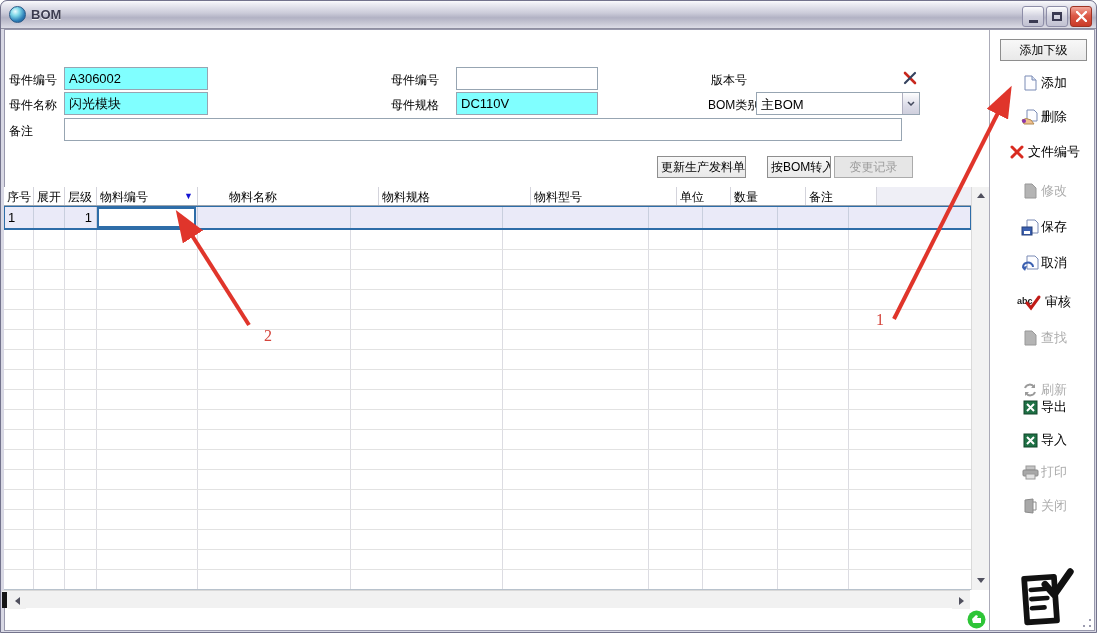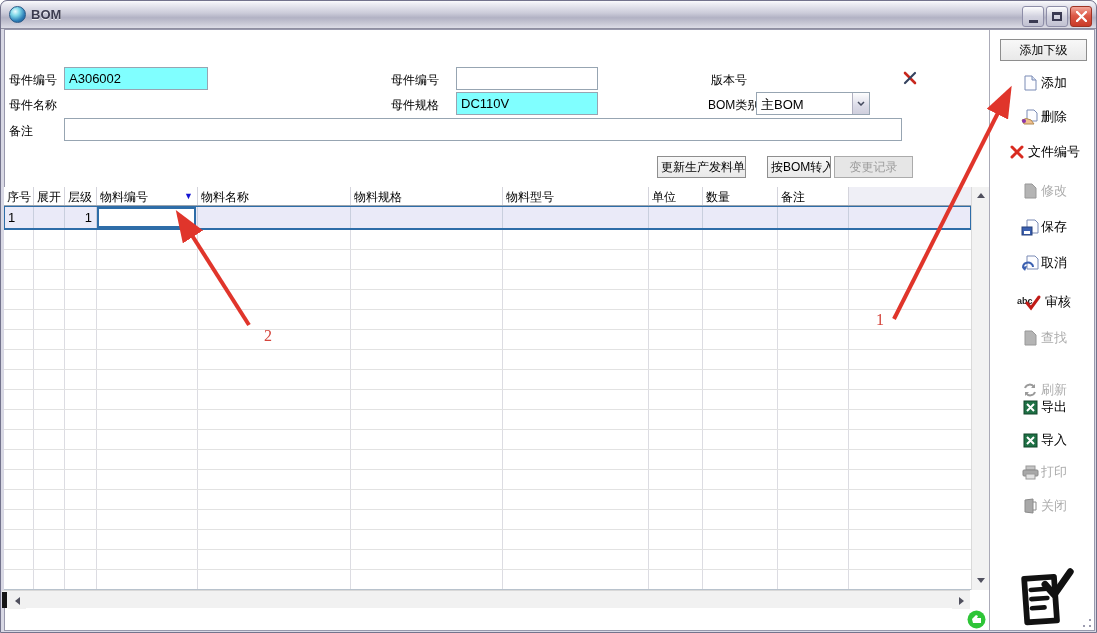--- a/index.html
+++ b/index.html
@@ -77,56 +77,57 @@
           <path d="M1,1 L10,10 M10,1 L1,10" stroke="#fff" stroke-width="2.4" stroke-linecap="round"></path>
         </svg>
     </div>
   </div>
 
   <div class="main"></div>
 
   <span class="lbl" style="left:8px;top:71px;">母件编号</span>
   <input class="fld cyan" style="left: 63px; top: 66px; width: 144px;" value="A306002">
   <span class="lbl" style="left:8px;top:96px;">母件名称</span>
+  <input class="fld cyan" style="left: 63px; top: 91px; width: 144px;" value="闪光模块">
   <span class="lbl" style="left:8px;top:122px;">备注</span>
   <input class="fld" style="left: 63px; top: 117px; width: 838px;" value="">
 
   <span class="lbl" style="left:390px;top:71px;">母件编号</span>
   <input class="fld" style="left: 455px; top: 66px; width: 142px;" value="">
   <span class="lbl" style="left:390px;top:96px;">母件规格</span>
   <input class="fld cyan" style="left: 455px; top: 91px; width: 142px;" value="DC110V">
 
   <span class="lbl" style="left:710px;top:71px;">版本号</span>
   <span class="abs" style="left:901px;top:69px;">
     <svg width="16" height="16" viewBox="0 0 16 16">
       <path d="M3,3 L13,13" stroke="#C8281E" stroke-width="2.6" stroke-linecap="round"></path>
       <path d="M13,3 L3,13" stroke="#34415E" stroke-width="2.2" stroke-linecap="round"></path>
     </svg>
   </span>
   <span class="lbl" style="left:707px;top:96px;">BOM类别</span>
-  <div class="combo" style="left:755px;top:91px;width:114px;">
+  <div class="combo" style="left:755px;top:91px;width:164px;">
     <span class="val">主BOM</span>
     <span class="dbtn">
       <svg width="8" height="5" viewBox="0 0 8 5">
           <path d="M1,1 L4,4 L7,1" stroke="#444A5E" stroke-width="1.5" fill="none"></path>
         </svg>
     </span>
   </div>
 
   <div class="btn" style="left:656px;top:155px;width:89px;">更新生产发料单</div>
   <div class="btn" style="left:766px;top:155px;width:64px;text-align:left;">按BOM转入</div>
   <div class="btn disabled" style="left:833px;top:155px;width:79px;">变更记录</div>
 
   <div class="grid">
     <div class="hrow">
       <div class="hcell" style="width:30px;"><span>序号</span></div>
       <div class="hcell" style="width:31px;"><span>展开</span></div>
       <div class="hcell" style="width:32px;"><span>层级</span></div>
       <div class="hcell" style="width:101px;"><span>物料编号</span><span class="sort-tri">▼</span></div>
-      <div class="hcell" style="width:153px;"><span>物料名称</span></div>
+      <div class="hcell" style="width:153px;margin-left:28px;"><span>物料名称</span></div>
       <div class="hcell" style="width:152px;"><span>物料规格</span></div>
       <div class="hcell" style="width:146px;"><span>物料型号</span></div>
       <div class="hcell" style="width:54px;"><span>单位</span></div>
       <div class="hcell" style="width:75px;"><span>数量</span></div>
       <div class="hcell" style="width:71px;"><span>备注</span></div>
       <div class="hcell" style="width:122px;background:#EFEFF6;border-right:none;"><span></span></div>
     </div>
 
     <div class="drow">
       <div class="dcell" style="width:29px;">1</div>

